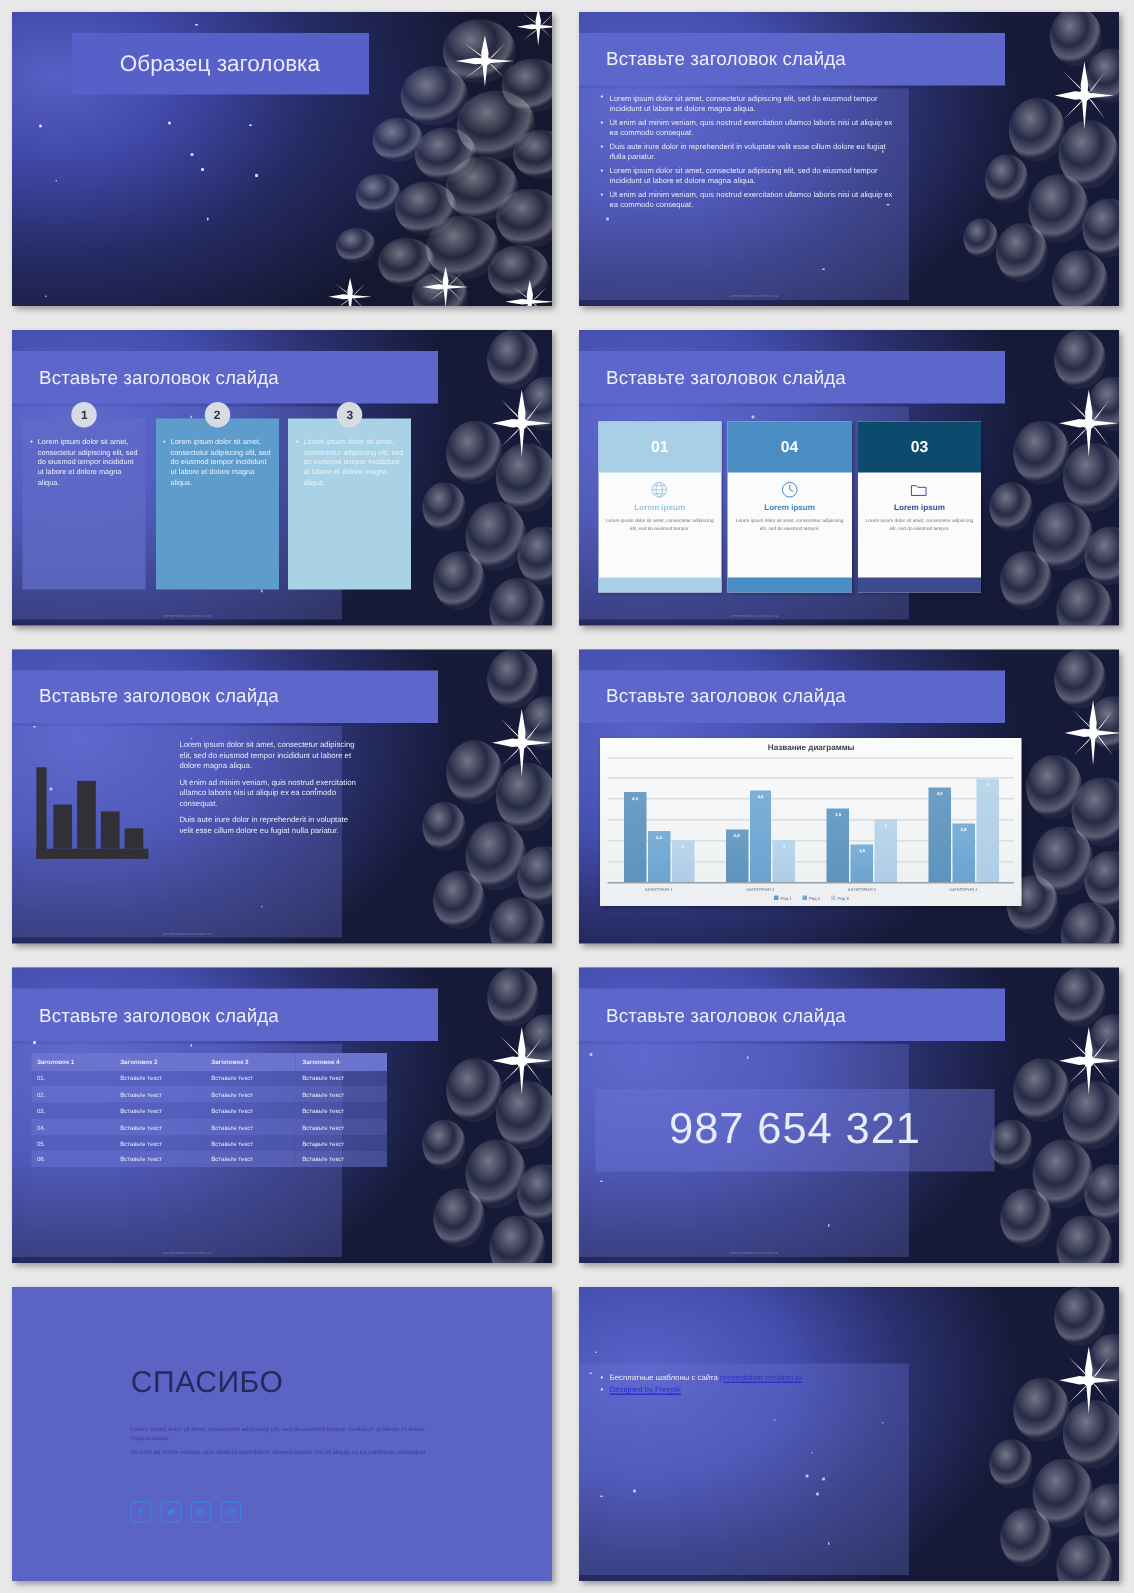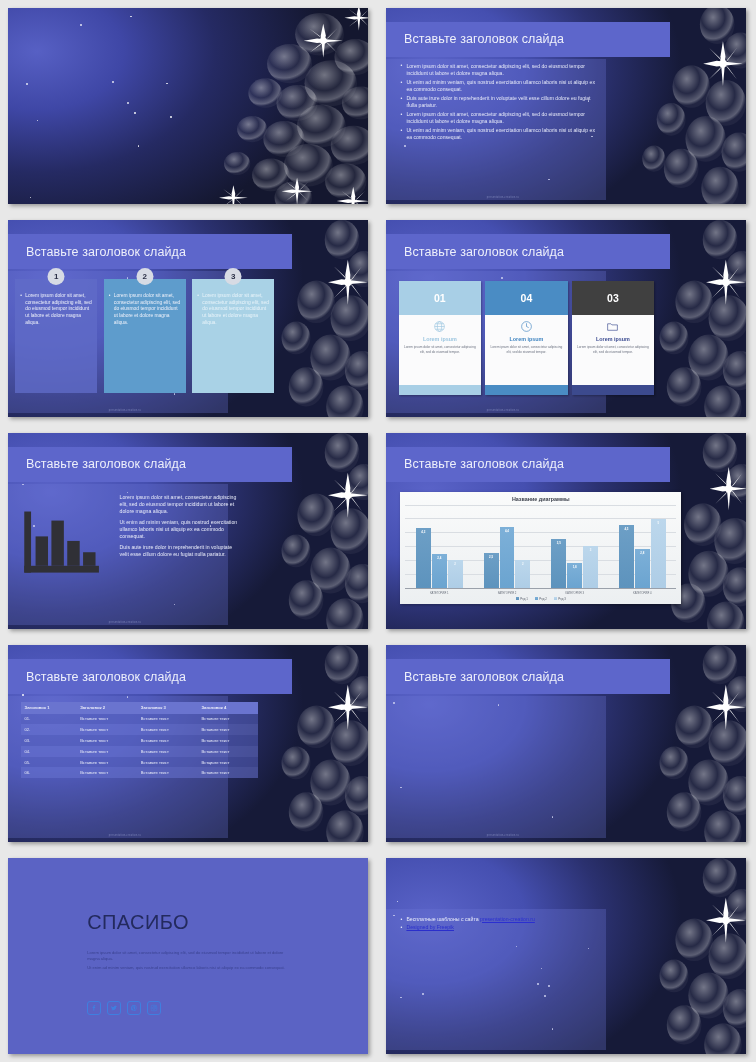--- a/index.html
+++ b/index.html
@@ -129,21 +129,21 @@
     height: 30%; display: flex; align-items: center; justify-content: center;
     color: #fff; font-size: 10.5px; font-weight: 700;
   }
   .card4 .bd { flex: 1; display: flex; flex-direction: column; align-items: center; padding: 4px 3px 3px; }
   .card4 .ic { height: 15px; display: flex; align-items: center; justify-content: center; margin-bottom: 2px; }
   .card4 .lbl { font-size: 5.4px; font-weight: 700; margin-bottom: 3px; }
   .card4 .txt { font-size: 3.2px; line-height: 1.4; text-align: center; color: #6c7280; }
   .card4 .ft { height: 9%; }
   .c-01 .hd { background: #a8cfe6; } .c-01 .lbl { color: #9cc6e0; } .c-01 .ft { background: #a8cfe6; }
   .c-02 .hd { background: #4a8cc4; } .c-02 .lbl { color: #3f84c0; } .c-02 .ft { background: #4a8cc4; }
-  .c-03 .hd { background: #404040; } .c-03 .lbl { color: #3a4a90; } .c-03 .ft { background: #3c4a8e; }
+  .c-03 .hd { background: #0c4a6e; } .c-03 .lbl { color: #3a4a90; } .c-03 .ft { background: #3c4a8e; }
   .c-04 .hd { background: #32343a; } .c-04 .lbl { color: #24262c; } .c-04 .ft { background: #32343a; }
 
   
   .bigicon { position: absolute; left: 4%; top: 38%; width: 22%; }
   .para { position: absolute; left: 31%; top: 31%; width: 33%; color: #e8ebf9; font-size: 5.2px; line-height: 1.36; }
   .para p { margin-bottom: 4px; }
 
   
   .chartbox {
     position: absolute; left: 4%; top: 30%; width: 78%; height: 57%;
@@ -280,20 +280,23 @@
         <i style="left:5%;top:38%;width:2px;height:2px"></i>
           <i style="left:29%;top:37%;width:2px;height:2px"></i>
         <i style="left:44%;top:38%;width:1.5px;height:1.5px"></i>
           <i style="left:33%;top:48%;width:2px;height:2px"></i>
         <i style="left:35%;top:53%;width:1.5px;height:1.5px"></i>
           <i style="left:8%;top:57%;width:1.5px;height:1.5px"></i>
         <i style="left:36%;top:70%;width:1.5px;height:1.5px"></i>
           <i style="left:6%;top:96%;width:1.5px;height:1.5px"></i>
         <i style="left:45%;top:55%;width:1.5px;height:1.5px"></i>
       </div>
+      <div class="hero-banner">
+        <span>Образец заголовка</span>
+      </div>
     </div>
   </div>
 
   <div class="cell right">
     <div class="slide">
       <div class="bg-dark"></div>
       <div class="deco">
         <svg viewBox="0 0 100 120" preserveAspectRatio="none">
           <g fill="url(#bub)">
             <circle cx="80" cy="10" r="12"></circle>
@@ -764,20 +767,23 @@
         <i style="left:3%;top:21%;width:1.5px;height:1.5px"></i>
           <i style="left:2%;top:29%;width:1.5px;height:1.5px"></i>
         <i style="left:31%;top:30%;width:1.5px;height:1.5px"></i>
           <i style="left:4%;top:72%;width:1.5px;height:1.5px"></i>
         <i style="left:46%;top:87%;width:1.5px;height:1.5px"></i>
       </div>
       <div class="tbanner">
         <span>Вставьте заголовок слайда</span>
       </div>
       <div class="panel"></div>
+      <div class="bignum">
+        <span>987 654 321</span>
+      </div>
       <div class="footer-note">presentation-creation.ru</div>
     </div>
   </div>
 
   <div class="cell">
     <div class="slide">
       <div class="bg-flat"></div>
       <div class="thanks">СПАСИБО</div>
       <div class="thanks-body">
         <p>Lorem ipsum dolor sit amet, consectetur adipiscing elit, sed do eiusmod tempor incididunt ut labore et dolore magna aliqua.</p>

